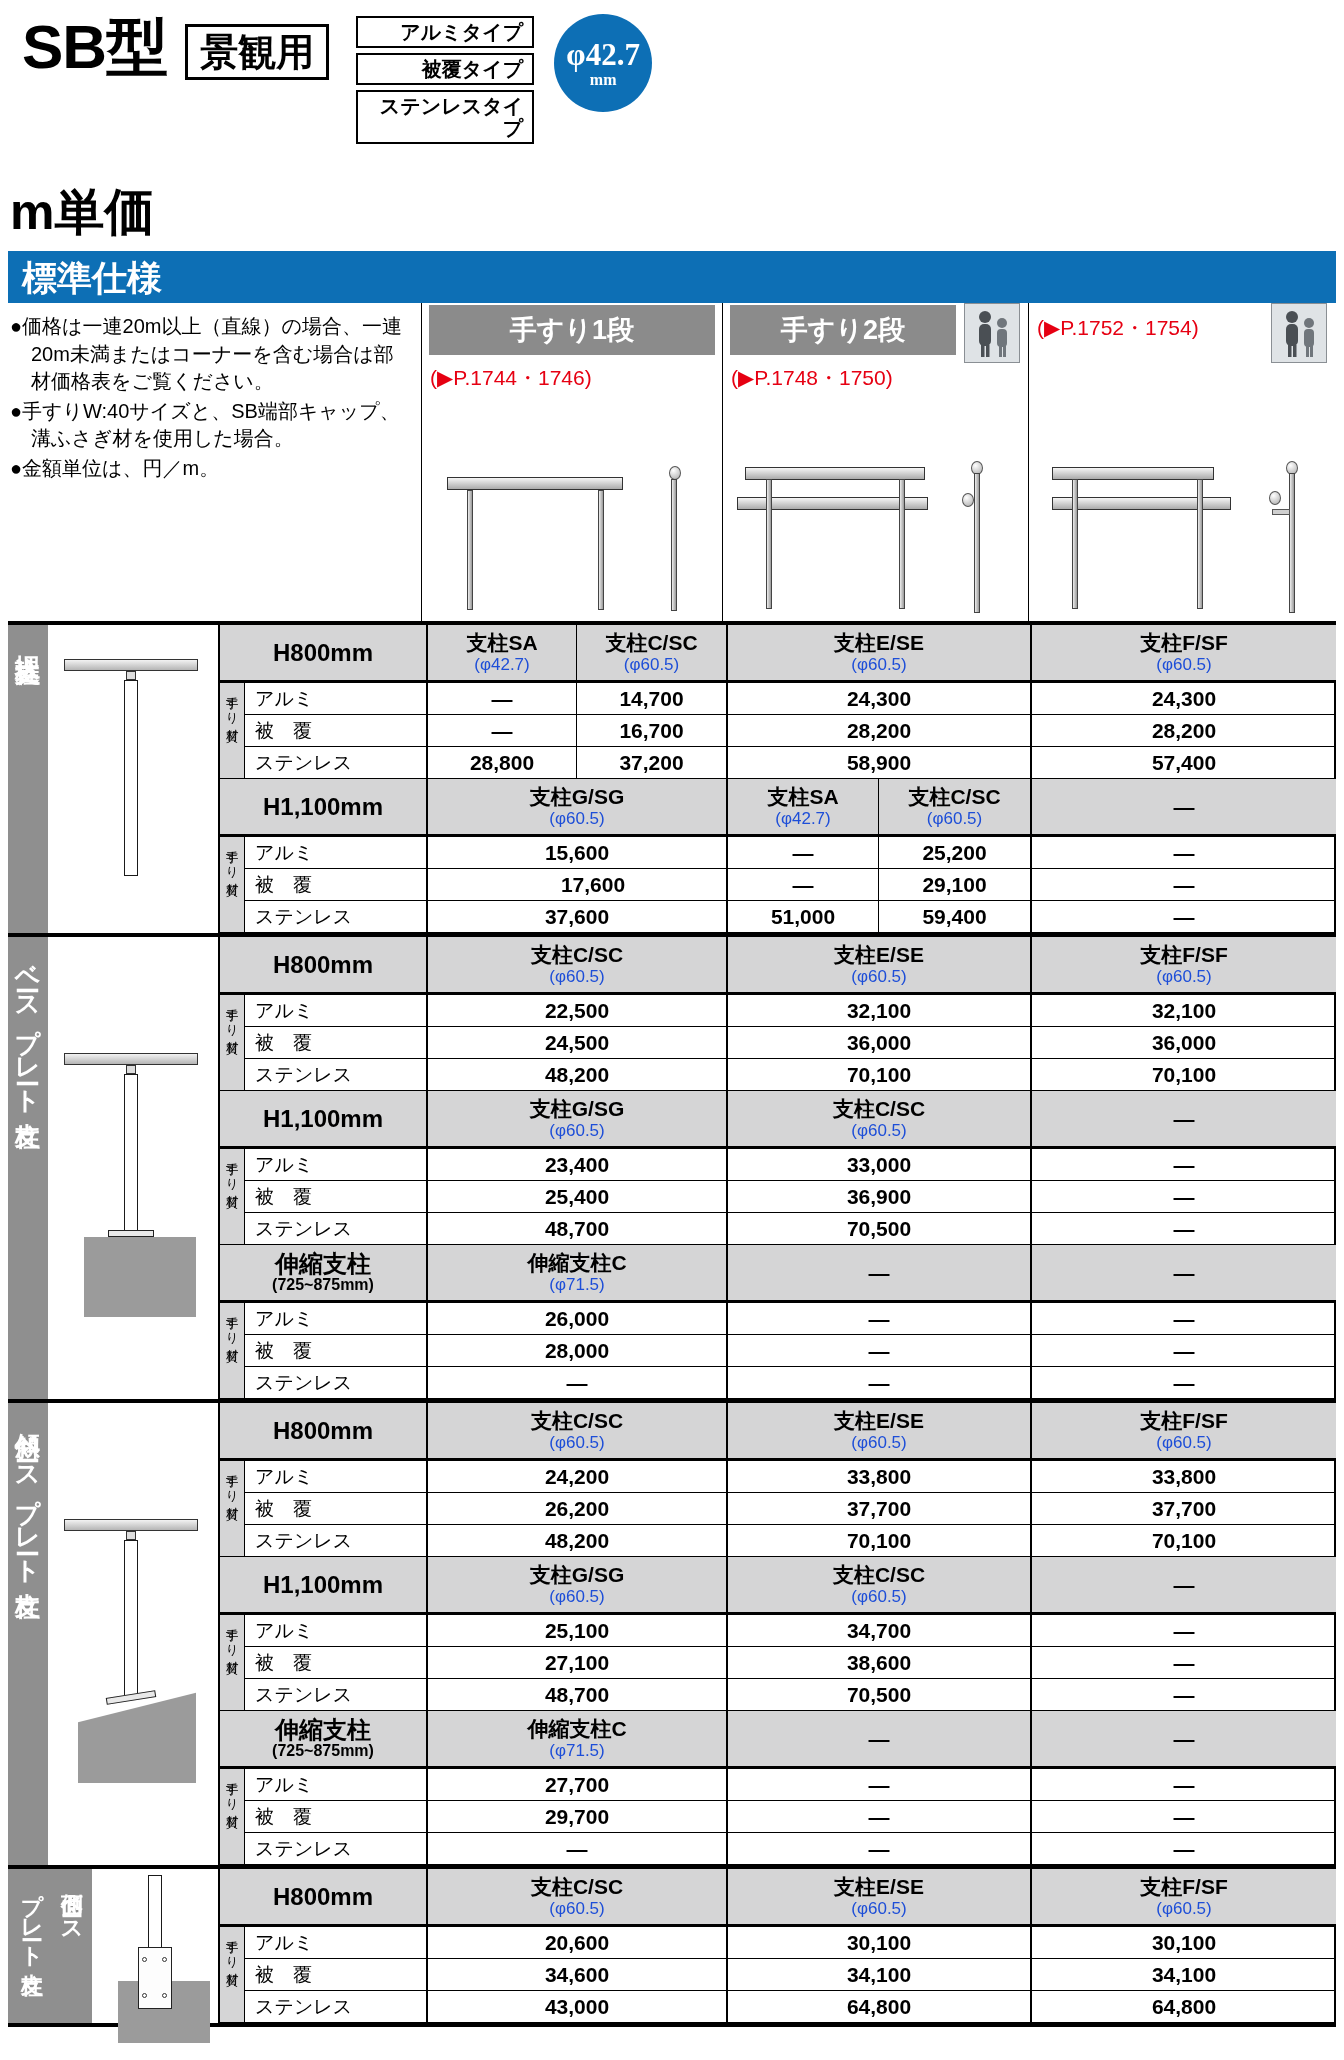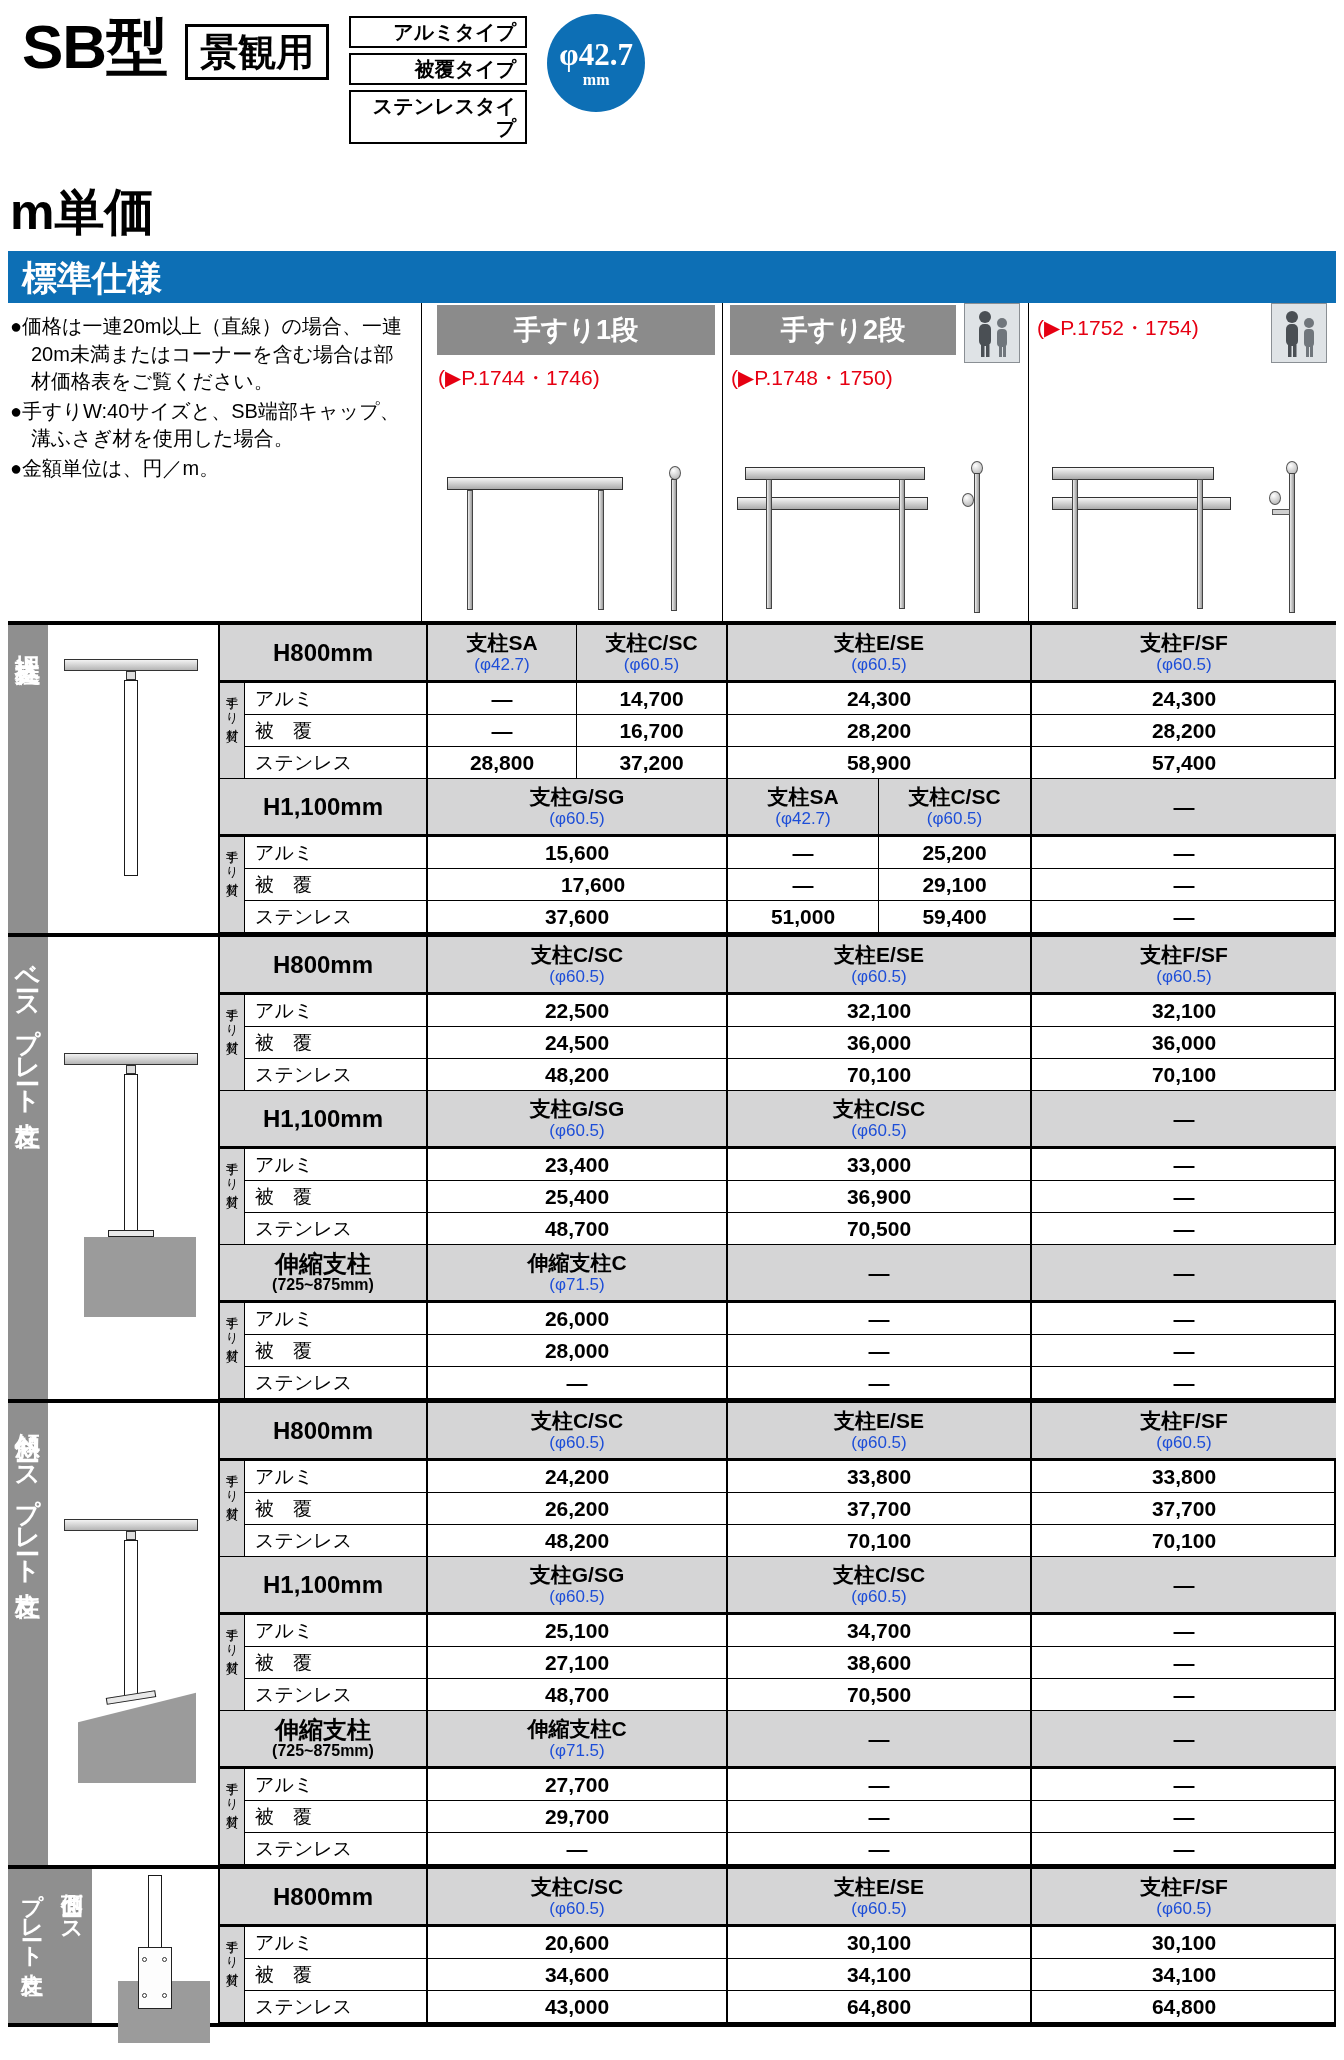--- a/index.html
+++ b/index.html
@@ -8,38 +8,38 @@
   *{box-sizing:border-box; margin:0; padding:0;}
   html,body{background:#fff;}
   body{width:1344px; height:2060px; overflow:hidden; font-family:"Liberation Sans","DejaVu Sans",sans-serif; color:#000;}
   .page{position:relative; width:1344px; height:2060px; padding:16px 8px 0 8px;}
 
   
   .hdr{display:flex; align-items:flex-start;}
   .hdr-title{font-size:24px; font-weight:bold; line-height:1.2; padding-top:18px;}
   .hdr-model{font-size:62px; font-weight:bold; line-height:1; margin-left:14px; letter-spacing:-1px;}
   .hdr-usage{border:3px solid #000; font-size:38px; font-weight:bold; padding:6px 12px; margin-left:18px; margin-top:8px; line-height:1;}
-  .hdr-types{margin-left:20px; margin-top:0;}
+  .hdr-types{margin-left:27px; margin-top:0;}
   .type-badge{width:178px; border:2px solid #000; font-size:20px; font-weight:bold; text-align:right; padding:3px 9px 3px 4px; margin-bottom:5px; line-height:1.1;}
   .hdr-circle{width:98px; height:98px; border-radius:50%; background:var(--blue); color:#fff; margin-left:20px; margin-top:-2px;
     display:flex; flex-direction:column; align-items:center; justify-content:center; font-family:"Liberation Serif","DejaVu Serif",serif;}
   .hdr-circle .dia{font-size:31px; font-weight:bold; line-height:1;}
   .hdr-circle .un{font-size:16px; font-weight:bold; line-height:1; margin-top:2px;}
 
   
   .munit{font-size:50px; font-weight:bold; margin:38px 0 14px 2px; line-height:1;}
   .specbar{height:52px; background:var(--blue); color:#fff; font-size:35px; font-weight:bold; display:flex; align-items:center; padding-left:14px; line-height:1;}
 
   
   .cols-area{display:flex; height:318px;}
   .notes{width:413px; padding:10px 10px 0 2px; font-size:20px; line-height:1.38;}
   .notes p{text-indent:-1.05em; padding-left:1.05em; margin-bottom:2px;}
   .pcols{display:flex; flex:1;}
   .pcol{position:relative; border-left:1px solid #000; padding-top:2px;}
-  .pcol1{width:301px;padding-left:8px;} .pcol2{width:306px;} .pcol3{width:307px;}
+  .pcol1{width:301px;} .pcol2{width:306px;} .pcol3{width:307px;}
   .pcol-bar{height:50px; margin:0 7px; background:var(--bargray); color:#fff; font-size:27px; font-weight:bold; display:flex; align-items:center; justify-content:center; line-height:1;}
   .pcol-bar.short{margin-right:72px;}
   .pcol-ref{color:var(--red); font-size:21px; margin:9px 0 0 8px; font-weight:normal;}
   .picto{position:absolute; top:0; right:8px; width:56px; height:60px; background:#dfe3e6; border:1px solid #8a8f94; display:flex; align-items:center; justify-content:center;}
   .rail-illo{position:absolute; left:8px; right:8px; bottom:6px; height:152px;}
   .rail{position:absolute; height:13px; background:linear-gradient(#f6f6f6,#ababab); border:1px solid #333;}
   .rpost{position:absolute; width:6px; background:linear-gradient(90deg,#eee,#999); border:1px solid #444;}
   .rball{position:absolute; width:12px; height:14px; border-radius:50%; background:radial-gradient(circle at 35% 30%,#fff,#aaa); border:1px solid #555;}
   .rbracket{position:absolute; height:6px; background:#cfcfcf; border:1px solid #555;}
 

